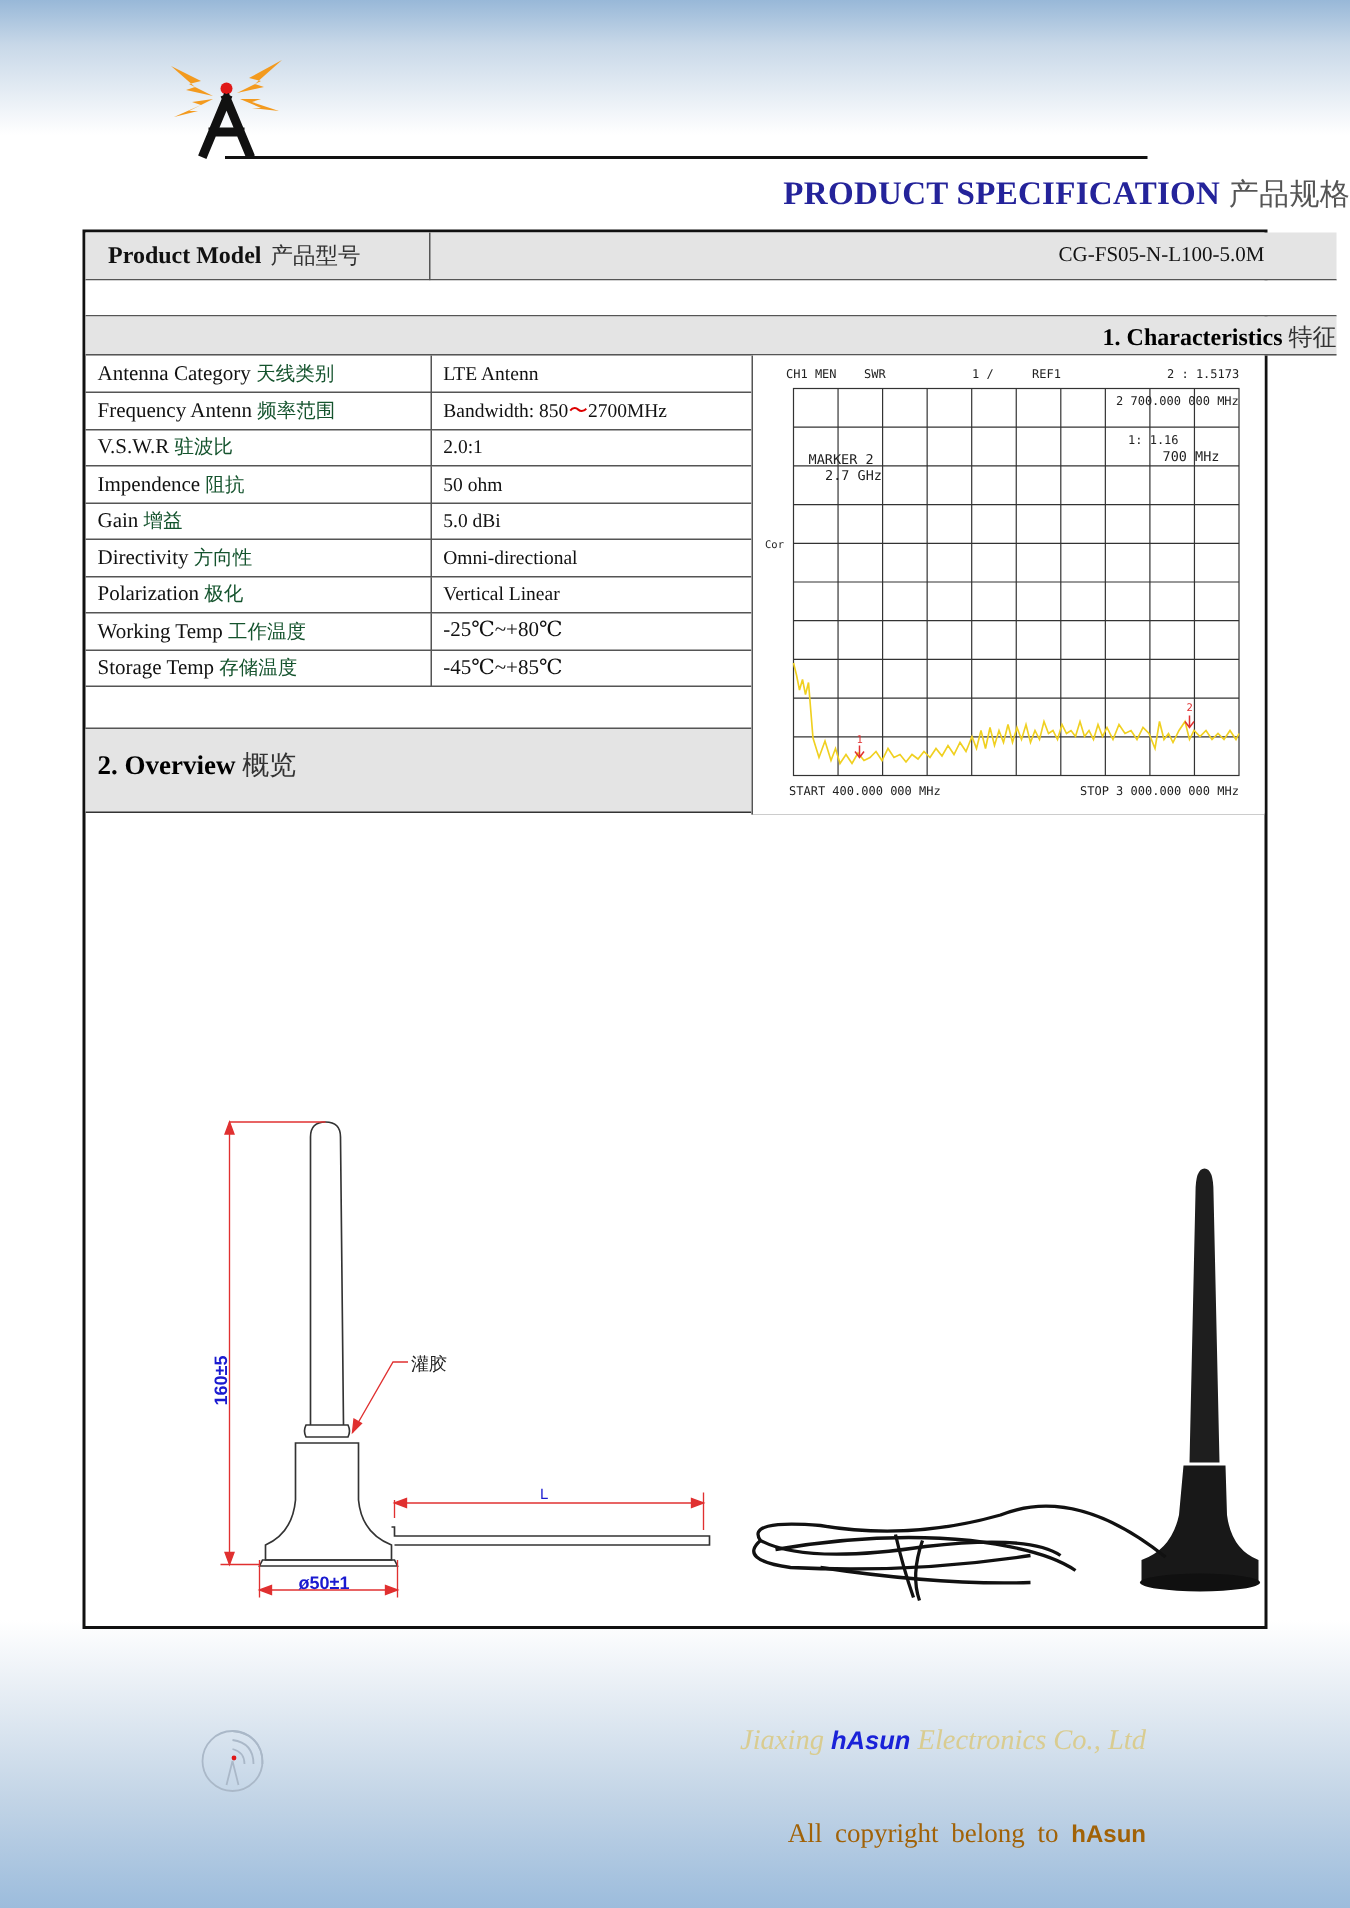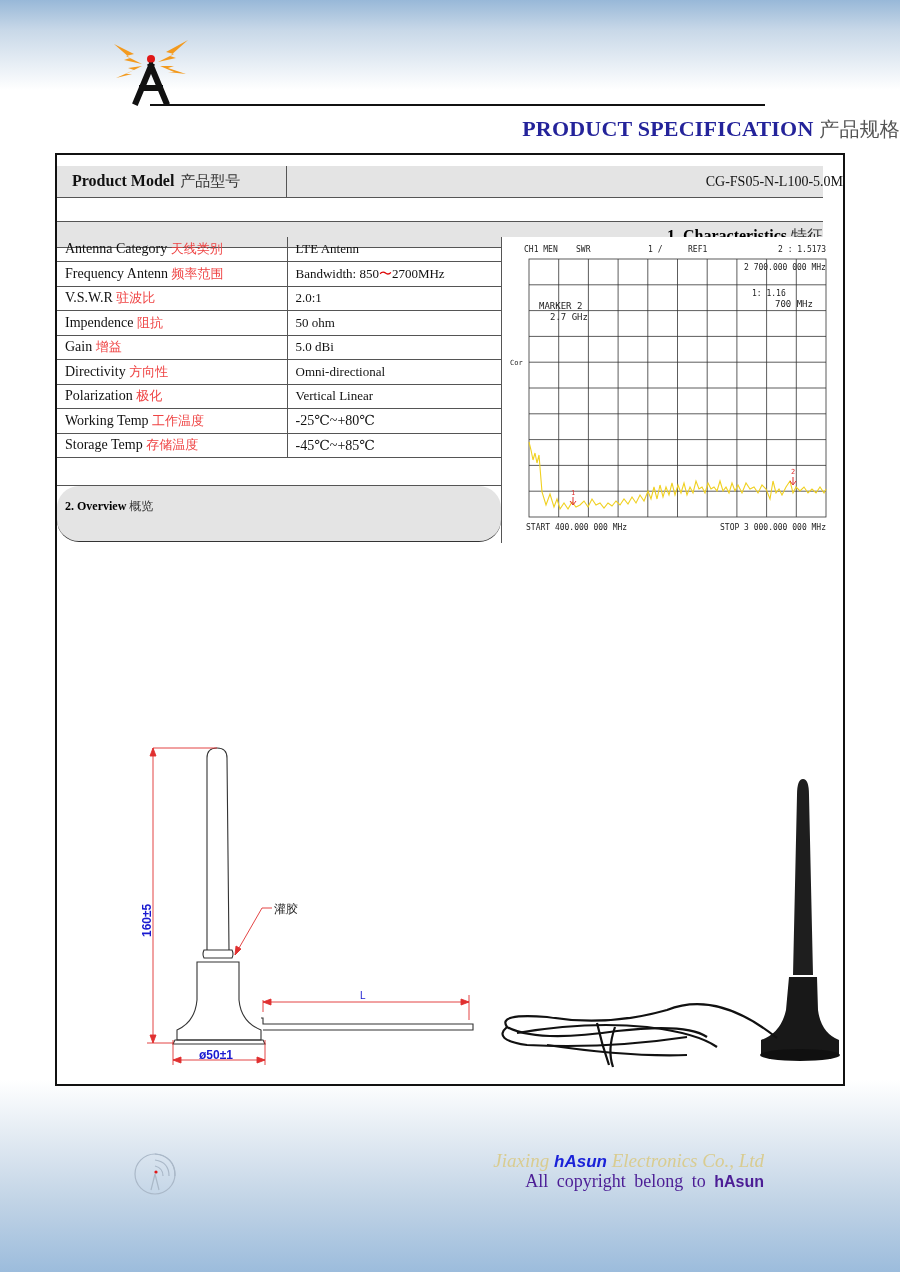--- a/index.html
+++ b/index.html
@@ -17,64 +17,63 @@
   .page-title {
     position: absolute; left: 0; width: 900px; top: 116px; text-align: right;
     font-size: 22px; font-weight: bold; color: #24239a; letter-spacing: 0.2px;
   }
   .page-title .cn { color: #555; font-weight: normal; font-family: "DejaVu Sans", sans-serif; font-size: 20px; }
 
   .sheet {
     position: absolute; left: 55px; top: 153px; width: 790px; height: 933px;
     border: 2px solid #111; background: #fff;
   }
-  .row { position: absolute; left: 0; width: 766px; border-bottom: 1px solid #555; margin-top: 11px; }
+  .row { position: absolute; left: 0; width: 834px; border-bottom: 1px solid #555; }
   .model-row { top: 0; height: 32px; background: #e4e4e4; }
   .model-label {
     position: absolute; left: 0; top: 0; width: 230px; height: 32px;
     border-right: 1px solid #555; font-weight: bold; font-size: 16px;
     padding: 6px 0 0 15px; color: #111;
   }
   .model-label .cn { font-weight: normal; font-family: "DejaVu Sans", sans-serif; font-size: 15px; color: #333; margin-left: 6px; }
   .model-value {
     position: absolute; left: 230px; top: 0; width: 556px; height: 32px;
     text-align: right; padding-top: 8px; font-size: 14px; color: #111;
   }
   .spacer-row { top: 32px; height: 24px; background: #fff; }
   .sec1-row { top: 56px; height: 26px; background: #e4e4e4; font-weight: bold; font-size: 16px; padding: 4px 0 0 8px; text-align: right; }
   .sec1-row .cn, .sec2 .cn { font-weight: normal; font-family: "DejaVu Sans", sans-serif; color: #333; }
 
   .spec-table { position: absolute; left: 0; top: 82px; width: 444px; border-collapse: collapse; }
   .spec-table td { height: 24.5px; border-bottom: 1px solid #555; font-size: 14px; color: #111; vertical-align: middle; }
   .spec-table td.k { width: 230px; padding-left: 8px; border-right: 1px solid #555; }
-  .spec-table td.k .cn { font-family: "DejaVu Sans", sans-serif; color: #ef4444; font-size: 13px; }
+  .spec-table td.k .cn { font-family: "DejaVu Sans", sans-serif; color: #14532d; font-size: 13px; }
   .spec-table td.v { padding-left: 8px; font-size: 13px; }
   .spec-table td.v.big { font-size: 14px; }
   .tilde { color: #d00; }
   .blank-row { position: absolute; left: 0; top: 307px; width: 444px; height: 24px; border-bottom: 1px solid #555; }
   .sec2 {
     position: absolute; left: 0; top: 331px; width: 444px; height: 56px;
-    background: #e4e4e4; font-weight: bold; font-size: 12px; padding: 12px 0 0 8px;
+    background: #e4e4e4; font-weight: bold; font-size: 18px; padding: 12px 0 0 8px;
     border-bottom: 1px solid #333;
-    border-radius: 22px;
   }
   .sec2-line { position: absolute; left: 444px; top: 387px; width: 342px; height: 1px; background: #333; }
   .vswr-chart { position: absolute; left: 444px; top: 82px; width: 342px; height: 306px; border-left: 1px solid #555; background: #fff; }
   .vswr-chart svg { display: block; }
 
   .drawing { position: absolute; left: 60px; top: 585px; }
   .photo { position: absolute; left: 430px; top: 610px; }
 
   .footer-logo { position: absolute; left: 133px; top: 1150px; }
   .footer-company {
     position: absolute; right: 136px; top: 1150px; font-style: italic; font-size: 19px; color: #d9cc90;
   }
   .footer-company .brand { color: #1a22d8; font-weight: bold; font-family: "Liberation Sans", sans-serif; font-size: 17px; }
   .footer-copy {
-    position: absolute; right: 136px; top: 1171px; font-size: 18px; color: #4c1d95; word-spacing: 4px;
+    position: absolute; right: 136px; top: 1212px; font-size: 18px; color: #a16207; word-spacing: 4px;
   }
   .footer-copy .brand { font-weight: bold; font-family: "Liberation Sans", sans-serif; font-size: 16px; }
 </style>
 </head>
 <body>
 
 <div class="logo">
   <svg width="80" height="72" viewBox="0 0 80 72">
     <polygon points="2,10 22,20 14,22 30,30 12,26 18,24" fill="#f39a1e"></polygon>
     <polygon points="76,6 54,18 62,20 46,28 64,24 58,22" fill="#f39a1e"></polygon>

